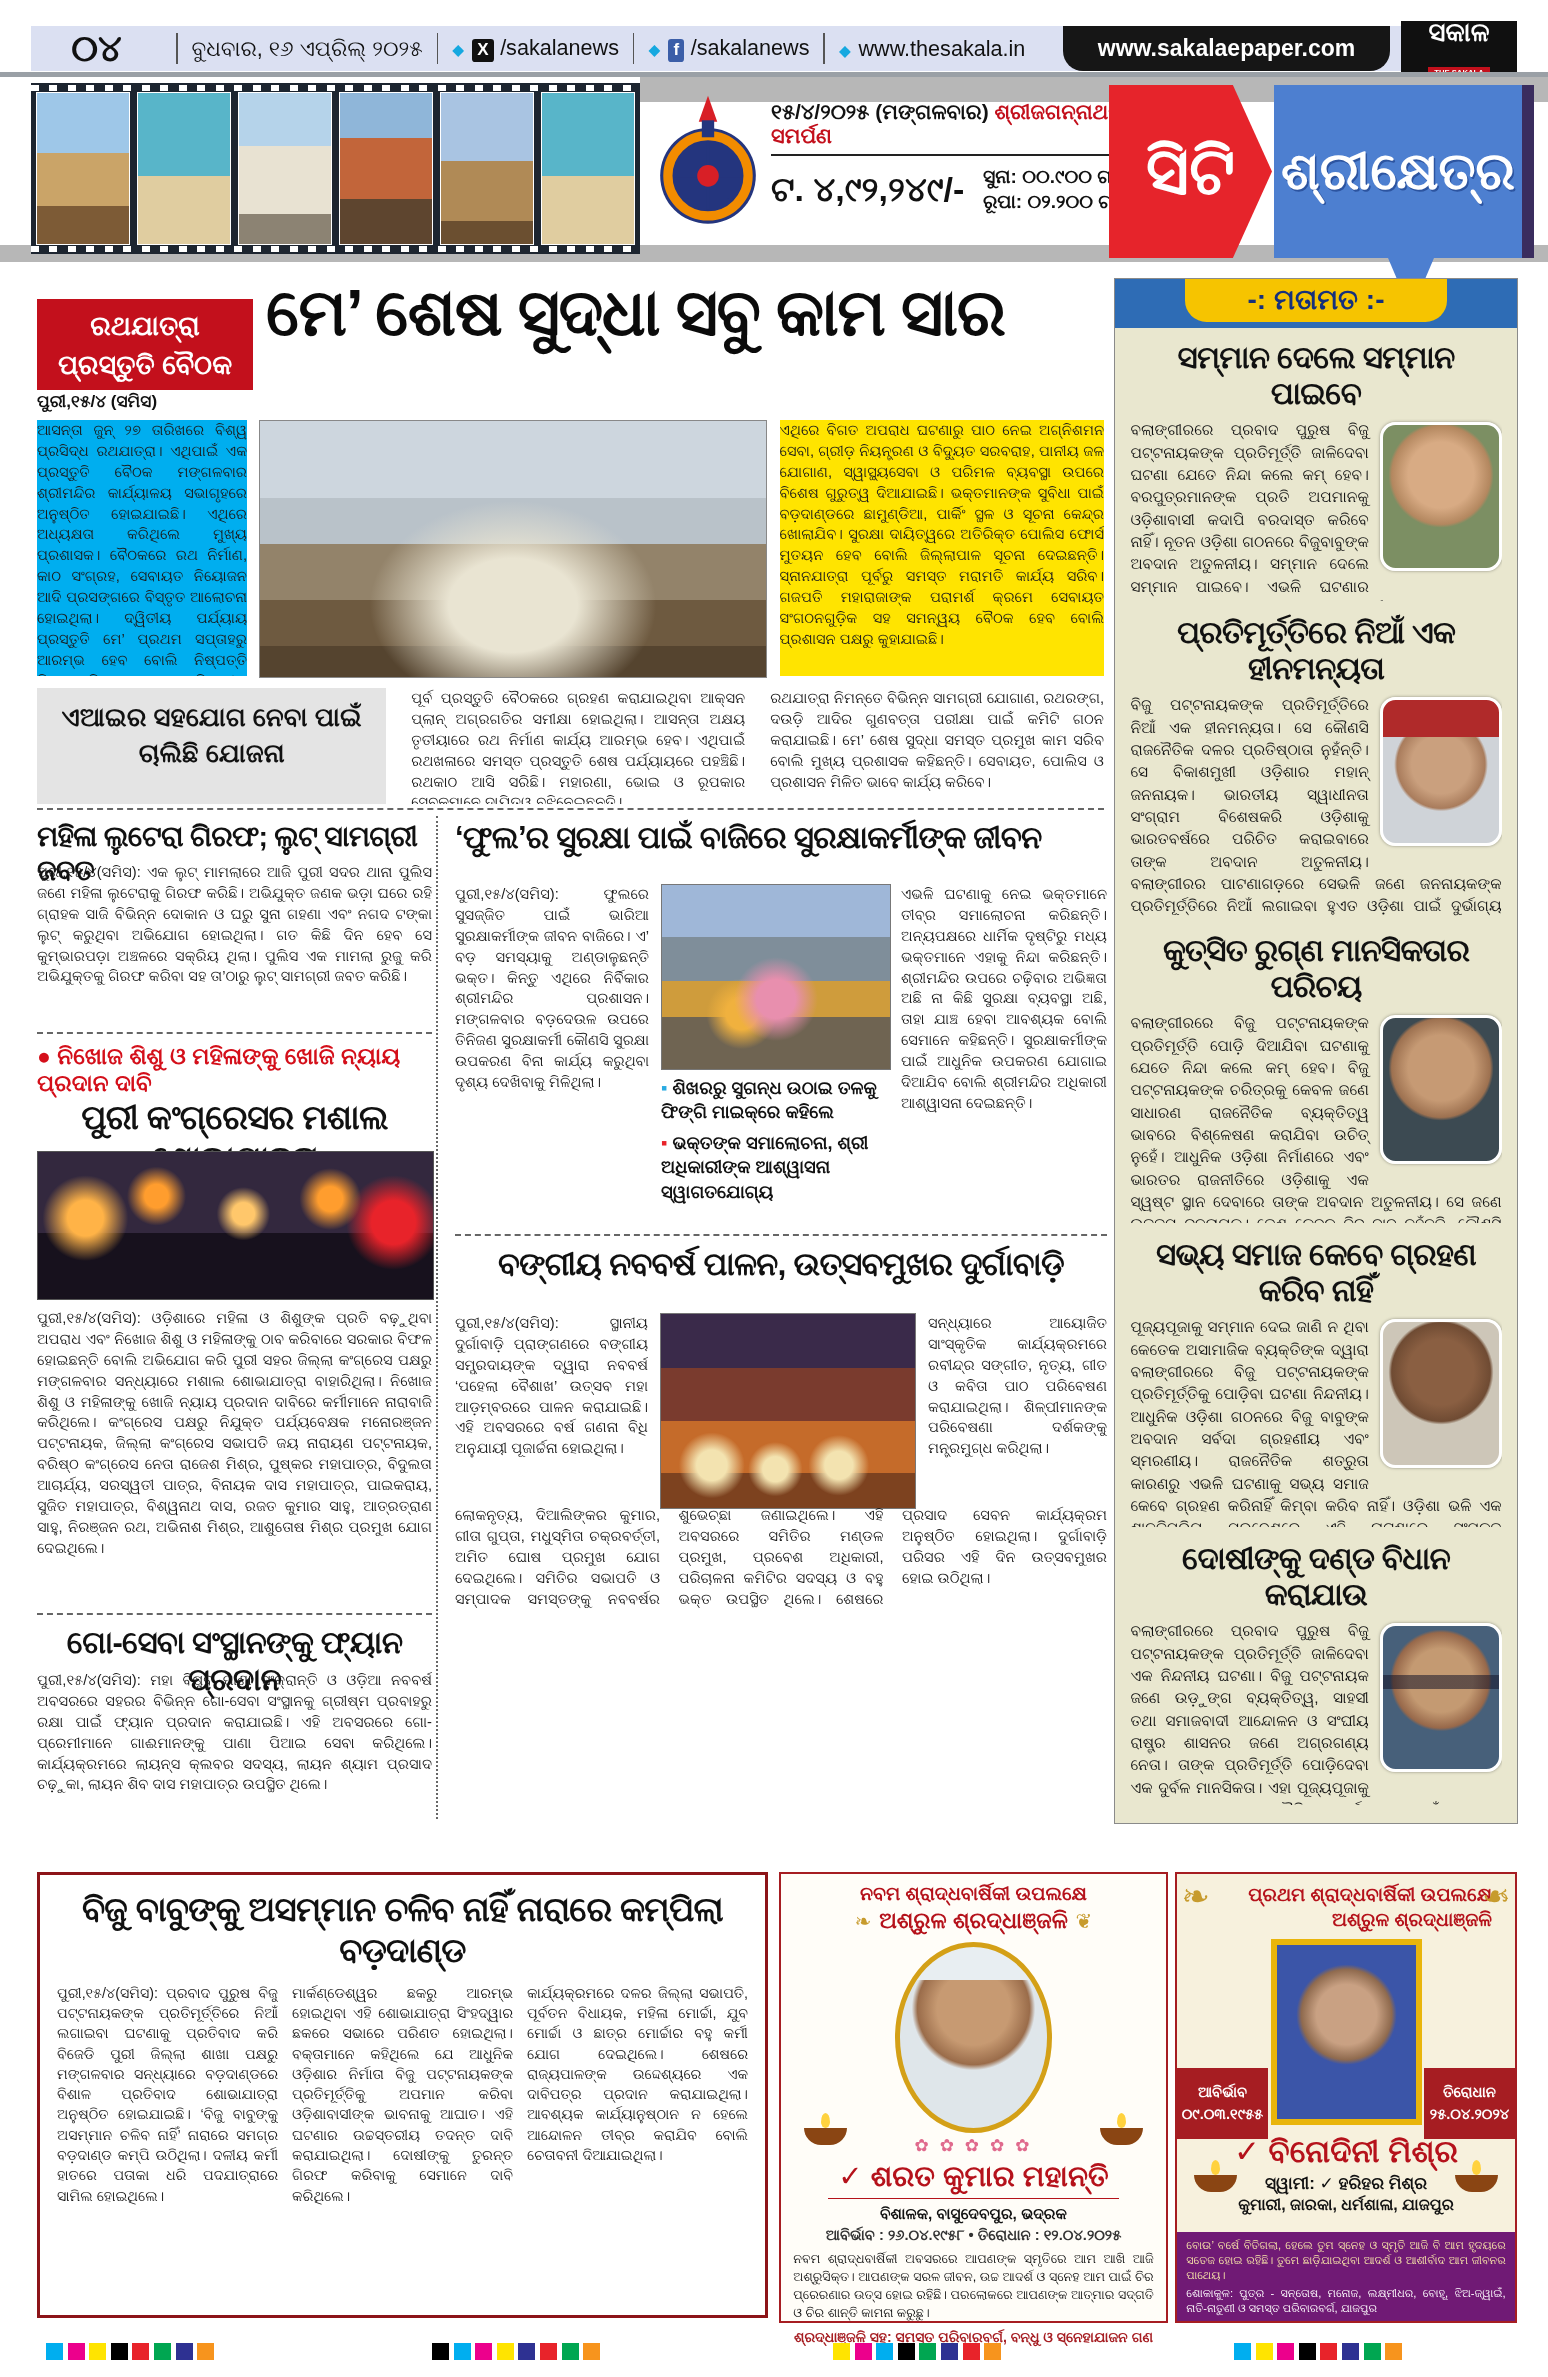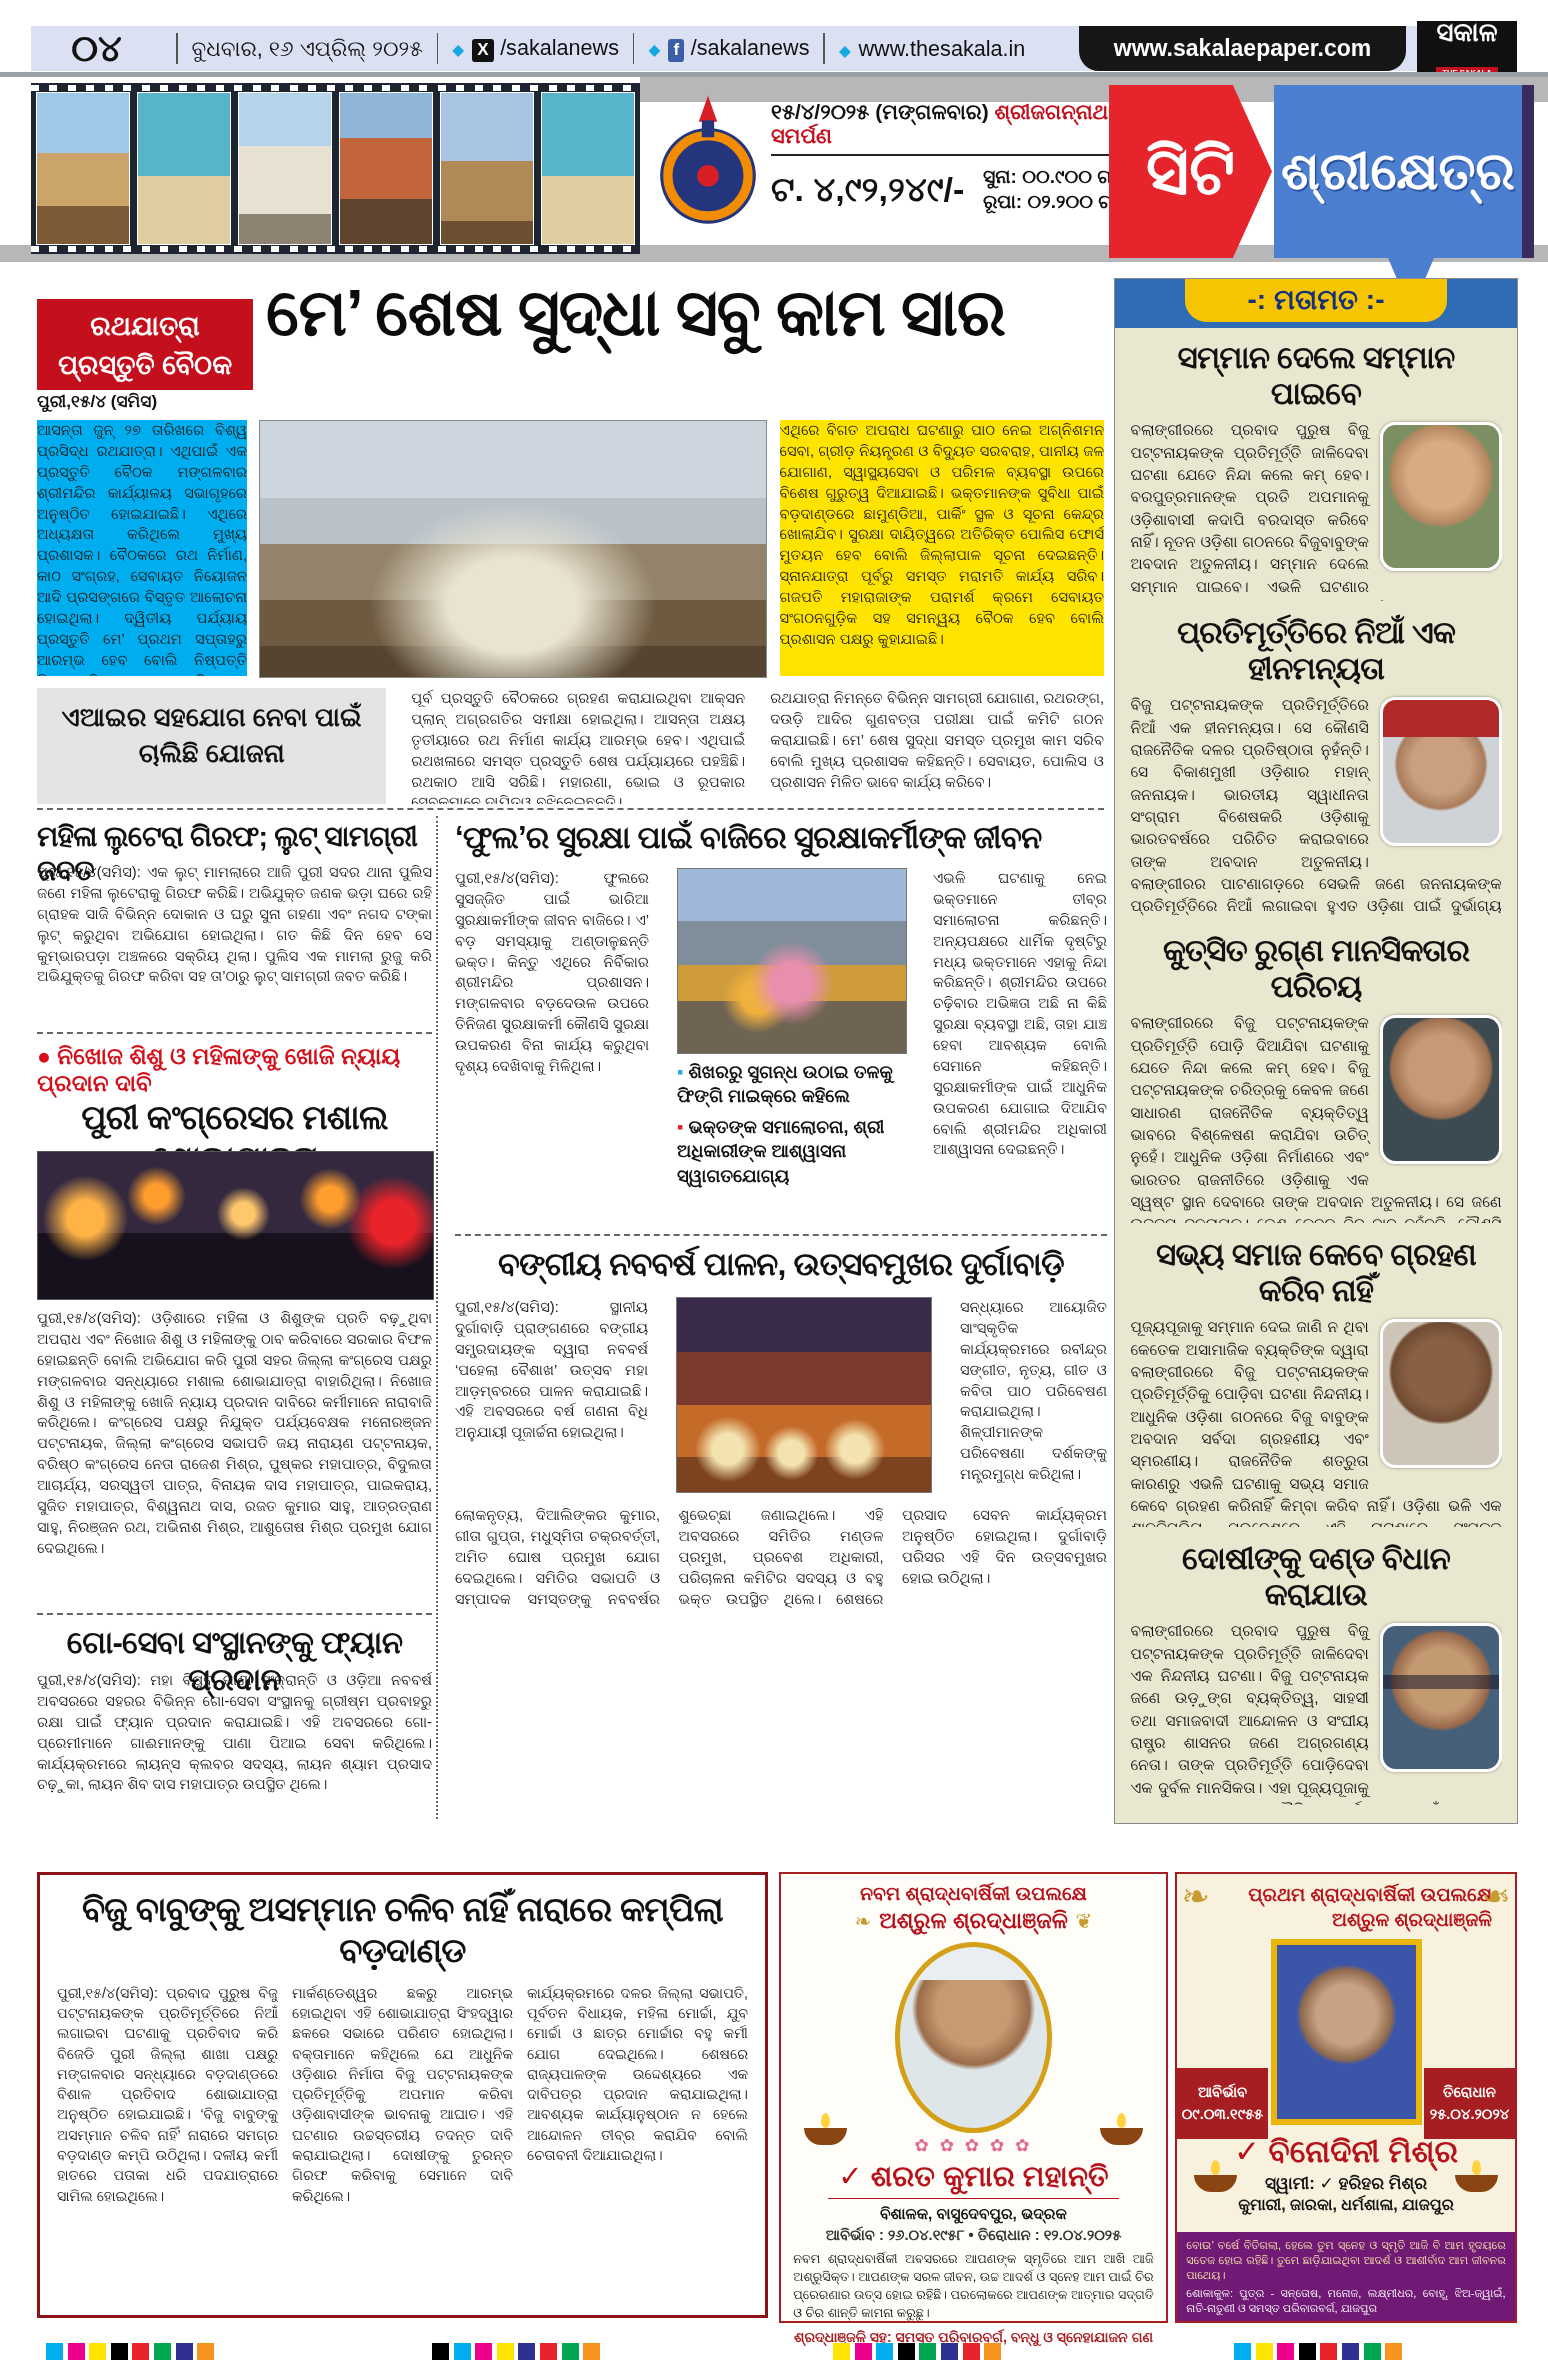--- a/index.html
+++ b/index.html
@@ -13,21 +13,21 @@
   .topbar{position:absolute;top:26px;left:31px;right:31px;height:45px;background:#dbe0f2;
           display:flex;align-items:center;font-size:21.6px;}
   .topbar .pagenum{width:131px;text-align:center;font-size:37px;font-weight:bold;}
   .tsep{width:1.5px;height:31px;background:#555;margin:0 14px;}
   .dia{color:#15a8e0;font-size:15.4px;margin-right:7.7px;}
   .socialbox{display:inline-block;background:#111;color:#fff;font-weight:bold;font-size:17px;
              padding:1.5px 5.4px;border-radius:3.1px;margin-right:6.2px;}
   .fbbox{background:#3b5ea8;}
   .epill{margin-left:auto;background:#161616;color:#fff;font-weight:bold;font-size:23px;
          padding:9.3px 35px;border-radius:0 0 20px 20px;}
-  .logo{width:100px;height:56px;background:#101010;margin-left:10.8px;display:flex;flex-direction:column;
+  .logo{width:116px;height:56px;background:#101010;margin-left:10.8px;display:flex;flex-direction:column;
         align-items:center;justify-content:center;gap:20px;}
   .logo .nm{color:#fff;font-size:26px;font-weight:bold;line-height:1;}
   .logo .sb{background:#c3101c;color:#fff;font-size:7.7px;font-weight:bold;padding:0.8px 6.2px;margin-top:2.3px;}
   .toprule{position:absolute;top:72px;left:0;right:0;height:4.6px;background:#9aa0a6;}
 
   
   .grayband{position:absolute;background:#b7b7b7;}
   .strip{position:absolute;top:83px;left:31px;width:609px;height:171px;background:#1d2530;padding:9.3px 4.6px;box-sizing:border-box;}
   .strip .row{display:flex;height:100%;gap:6.2px;}
   .strip .mini{flex:1;border:1.5px solid #fff;}
@@ -82,21 +82,21 @@
   .photo-torch{width:395px;height:147px;border:0.8px solid #555;
     background:
       radial-gradient(circle at 12% 45%, #ffb347 0 5%, transparent 12%),
       radial-gradient(circle at 30% 30%, #ff9d2e 0 4%, transparent 10%),
       radial-gradient(circle at 52% 42%, #ffc76b 0 5%, transparent 12%),
       radial-gradient(circle at 74% 32%, #ff9d2e 0 4%, transparent 10%),
       radial-gradient(circle at 90% 48%, #e8232a 0 6%, transparent 13%),
       linear-gradient(180deg,#33283e 0 55%,#17111d 55%);}
 
   
-  .flowerrow{display:flex;gap:28px;}
+  .flowerrow{display:flex;gap:12px;margin-top:16px;}
   .photo-flower{width:228px;height:184px;border:0.8px solid #777;flex:none;
     background:
       radial-gradient(circle at 50% 62%, #e88fae 0 12%, transparent 26%),
       radial-gradient(circle at 35% 70%, #f0b13e 0 8%, transparent 18%),
       linear-gradient(180deg,#9fb7d8 0 28%,#7f8e9a 28% 52%,#cf9c3c 52% 72%,#6f6452 72%);}
   .bull{font-size:18px;font-weight:bold;line-height:1.35;margin-top:6.2px;}
   .bull .m1{color:#29abe2;}
   .bull .m2{color:#e8232a;}
 
   

